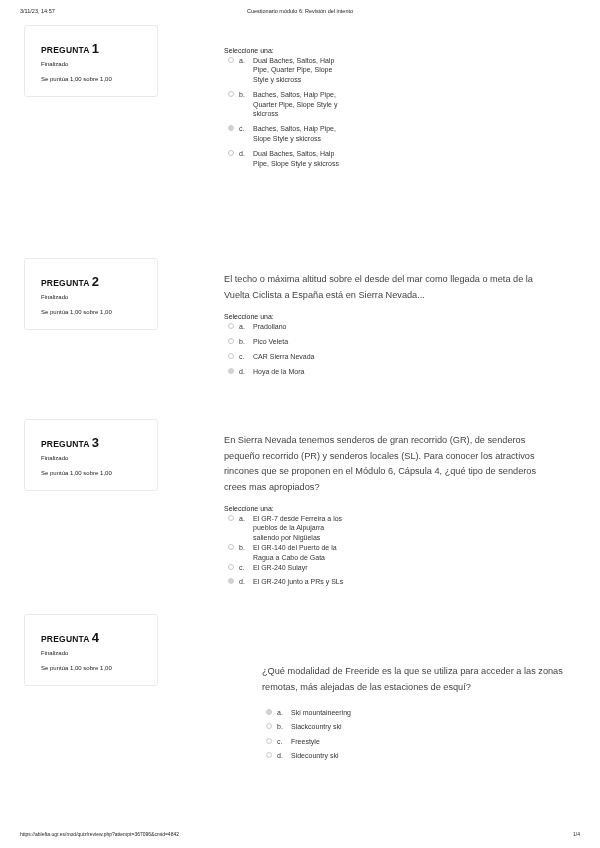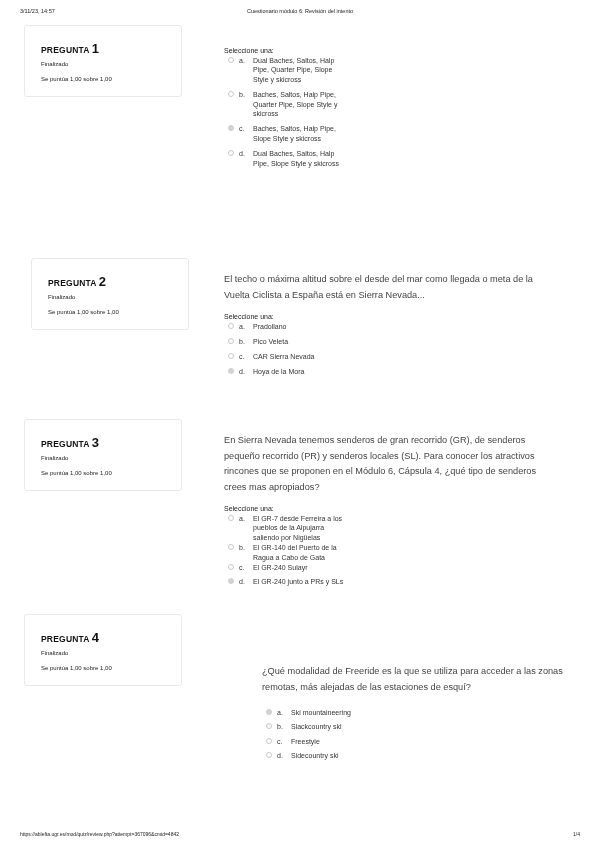--- a/index.html
+++ b/index.html
@@ -10,21 +10,21 @@
   }
   .hdr { position: absolute; top: 8px; font-size: 5.5px; color: #222; }
   .hdr-date { left: 20px; }
   .hdr-title { left: 0; width: 600px; text-align: center; }
   .ftr { position: absolute; top: 831px; font-size: 5px; color: #222; }
   .ftr-url { left: 20px; }
   .ftr-page { right: 20px; }
 
   .qblock { position: absolute; left: 0; width: 600px; }
   .info {
-    position: absolute; left: 24px; width: 158px; height: 72px;
+    position: absolute; left: 24px; width: 134px; height: 72px;
     border: 1px solid #e8e8ee; border-radius: 3px; background: #fff;
     box-sizing: border-box;
   }
   .info .qno { position: absolute; left: 16px; top: 15px; font-size: 8.5px; font-weight: bold; color: #111; letter-spacing: 0.2px; }
   .info .qno .num { font-size: 13px; margin-left: 2px; }
   .info .state { position: absolute; left: 16px; top: 35px; font-size: 6px; color: #222; }
   .info .grade { position: absolute; left: 16px; top: 50px; font-size: 6px; color: #222; }
 
   .content { position: absolute; left: 224px; width: 335px; }
   .qtext { font-size: 9.2px; line-height: 15.5px; color: #444; margin: 0; }
@@ -73,21 +73,21 @@
       <li class="answer">
           <span class="radio"></span>
           <span class="letter">d.</span>
           <span class="atext">Dual Baches, Saltos, Halp Pipe, Slope Style y skicross</span>
         </li>
     </ul>
   </div>
 </div>
 
 <div class="qblock" style="top:0;">
-  <div class="info" style="top:258px;margin-left:7px;">
+  <div class="info" style="top:258px;">
     <div class="qno"><span>PREGUNTA</span><span class="num">2</span></div>
     <div class="state">Finalizado</div>
     <div class="grade">Se puntúa 1,00 sobre 1,00</div>
   </div>
   <div class="content" style="top:272px;">
     <p class="qtext">El techo o máxima altitud sobre el desde del mar como llegada o meta de la Vuelta Ciclista a España está en Sierra Nevada...</p>
     <div class="prompt">Seleccione una:</div>
     <ul class="answers">
       <li class="answer" style="margin-bottom:5.5px;">
           <span class="radio"></span>

